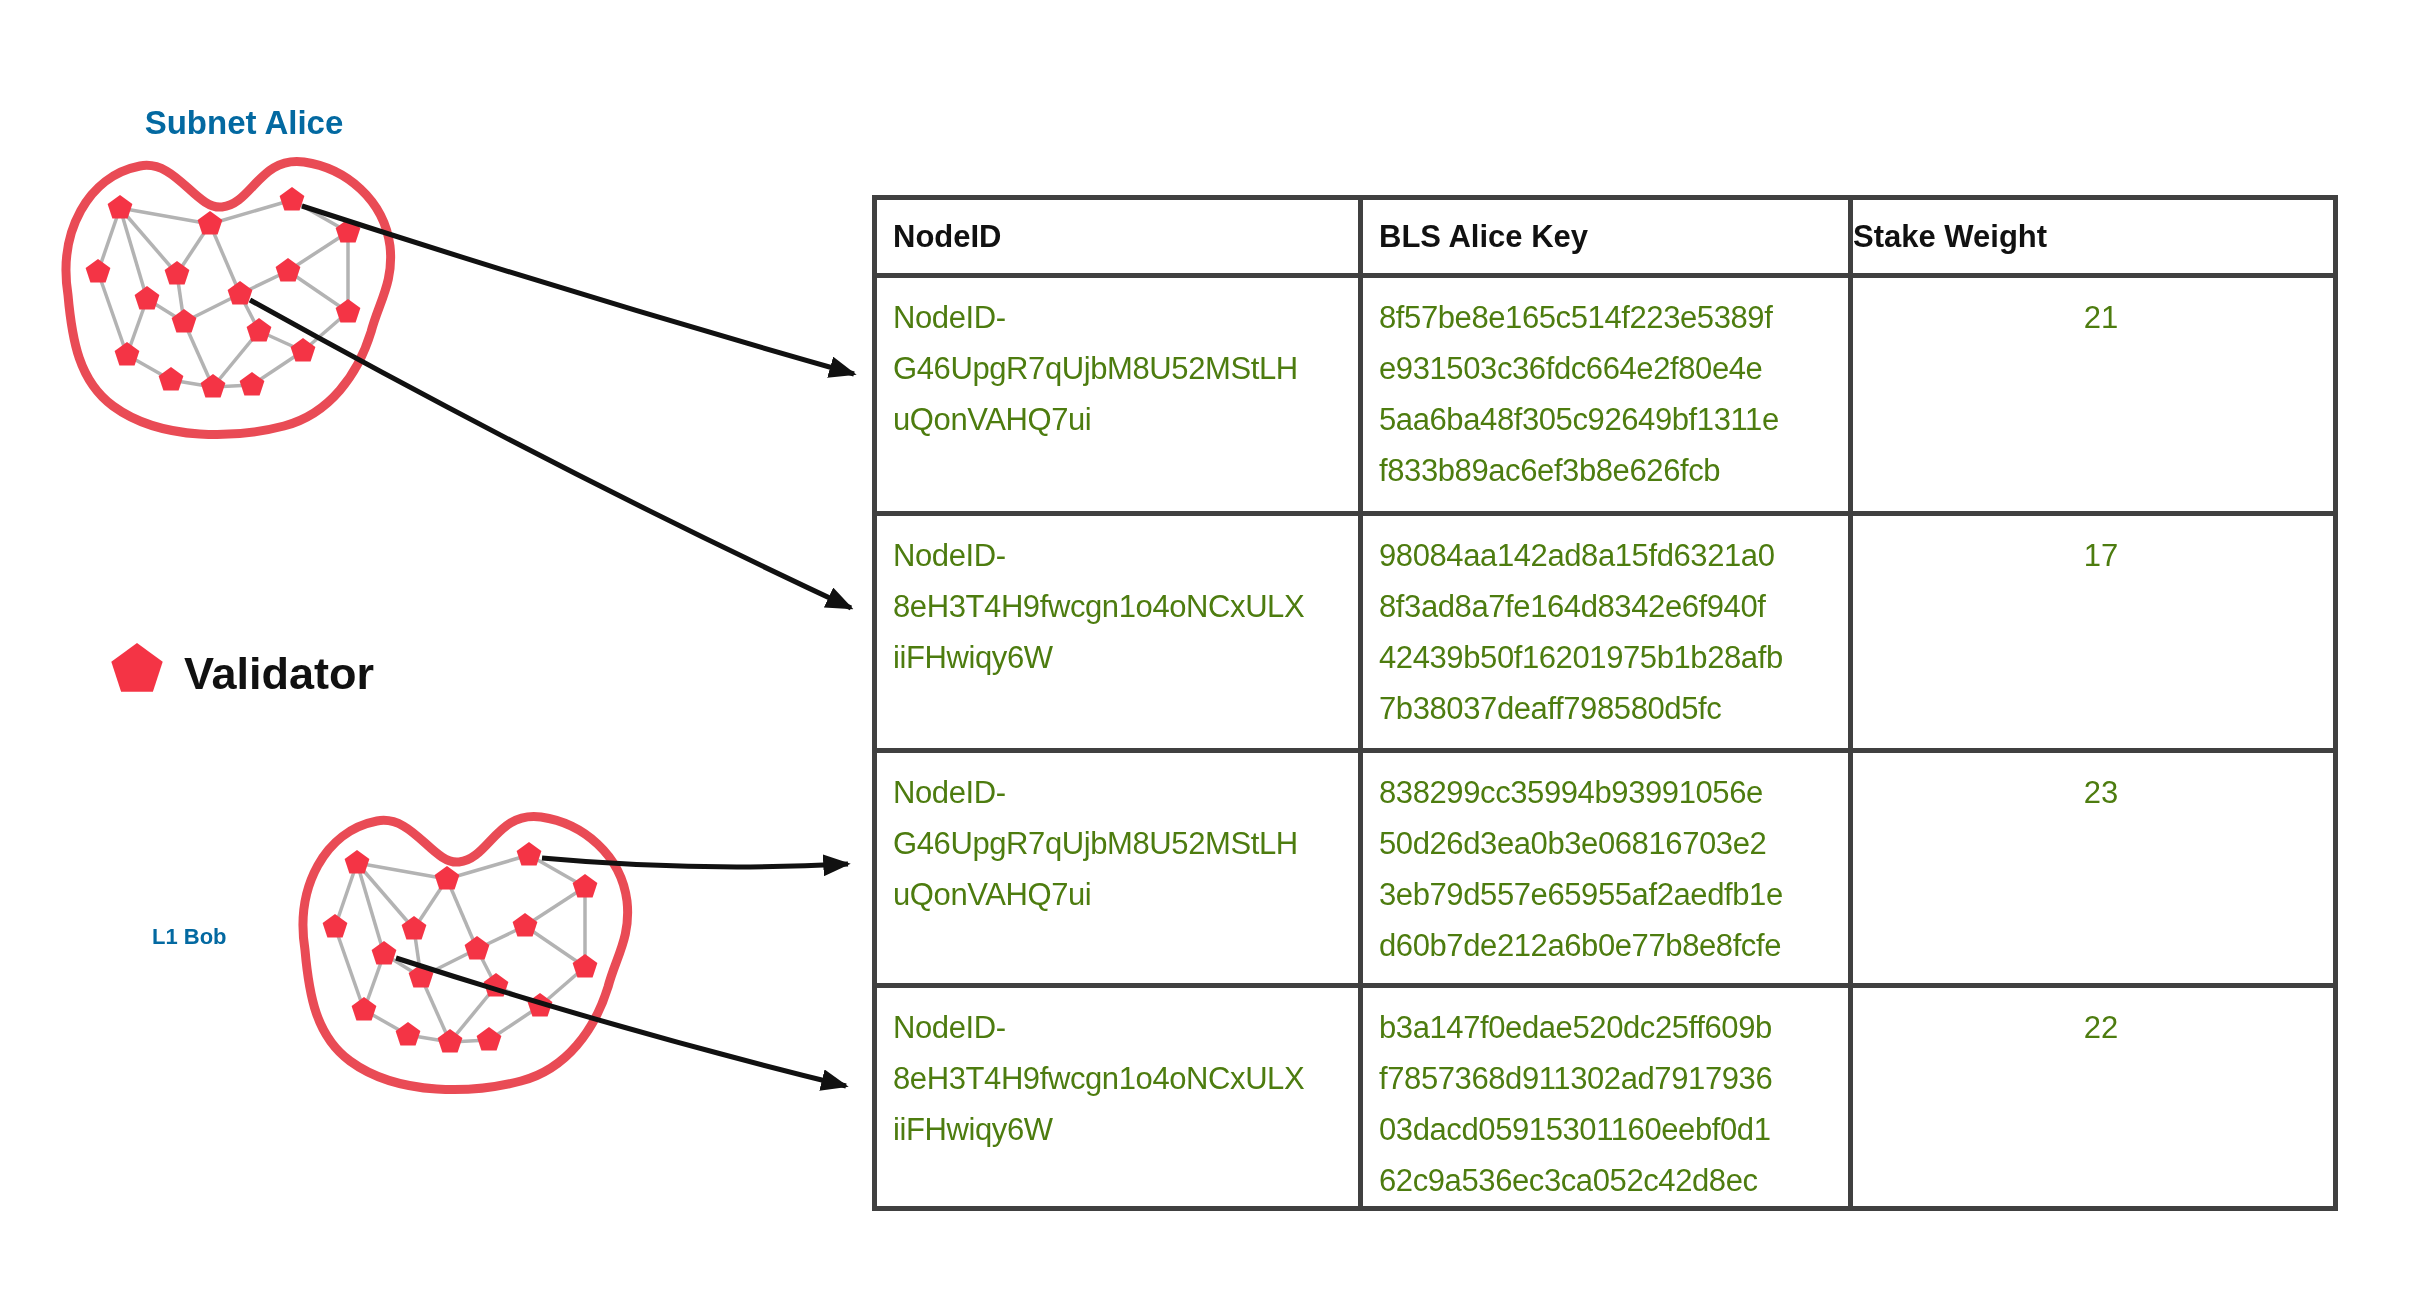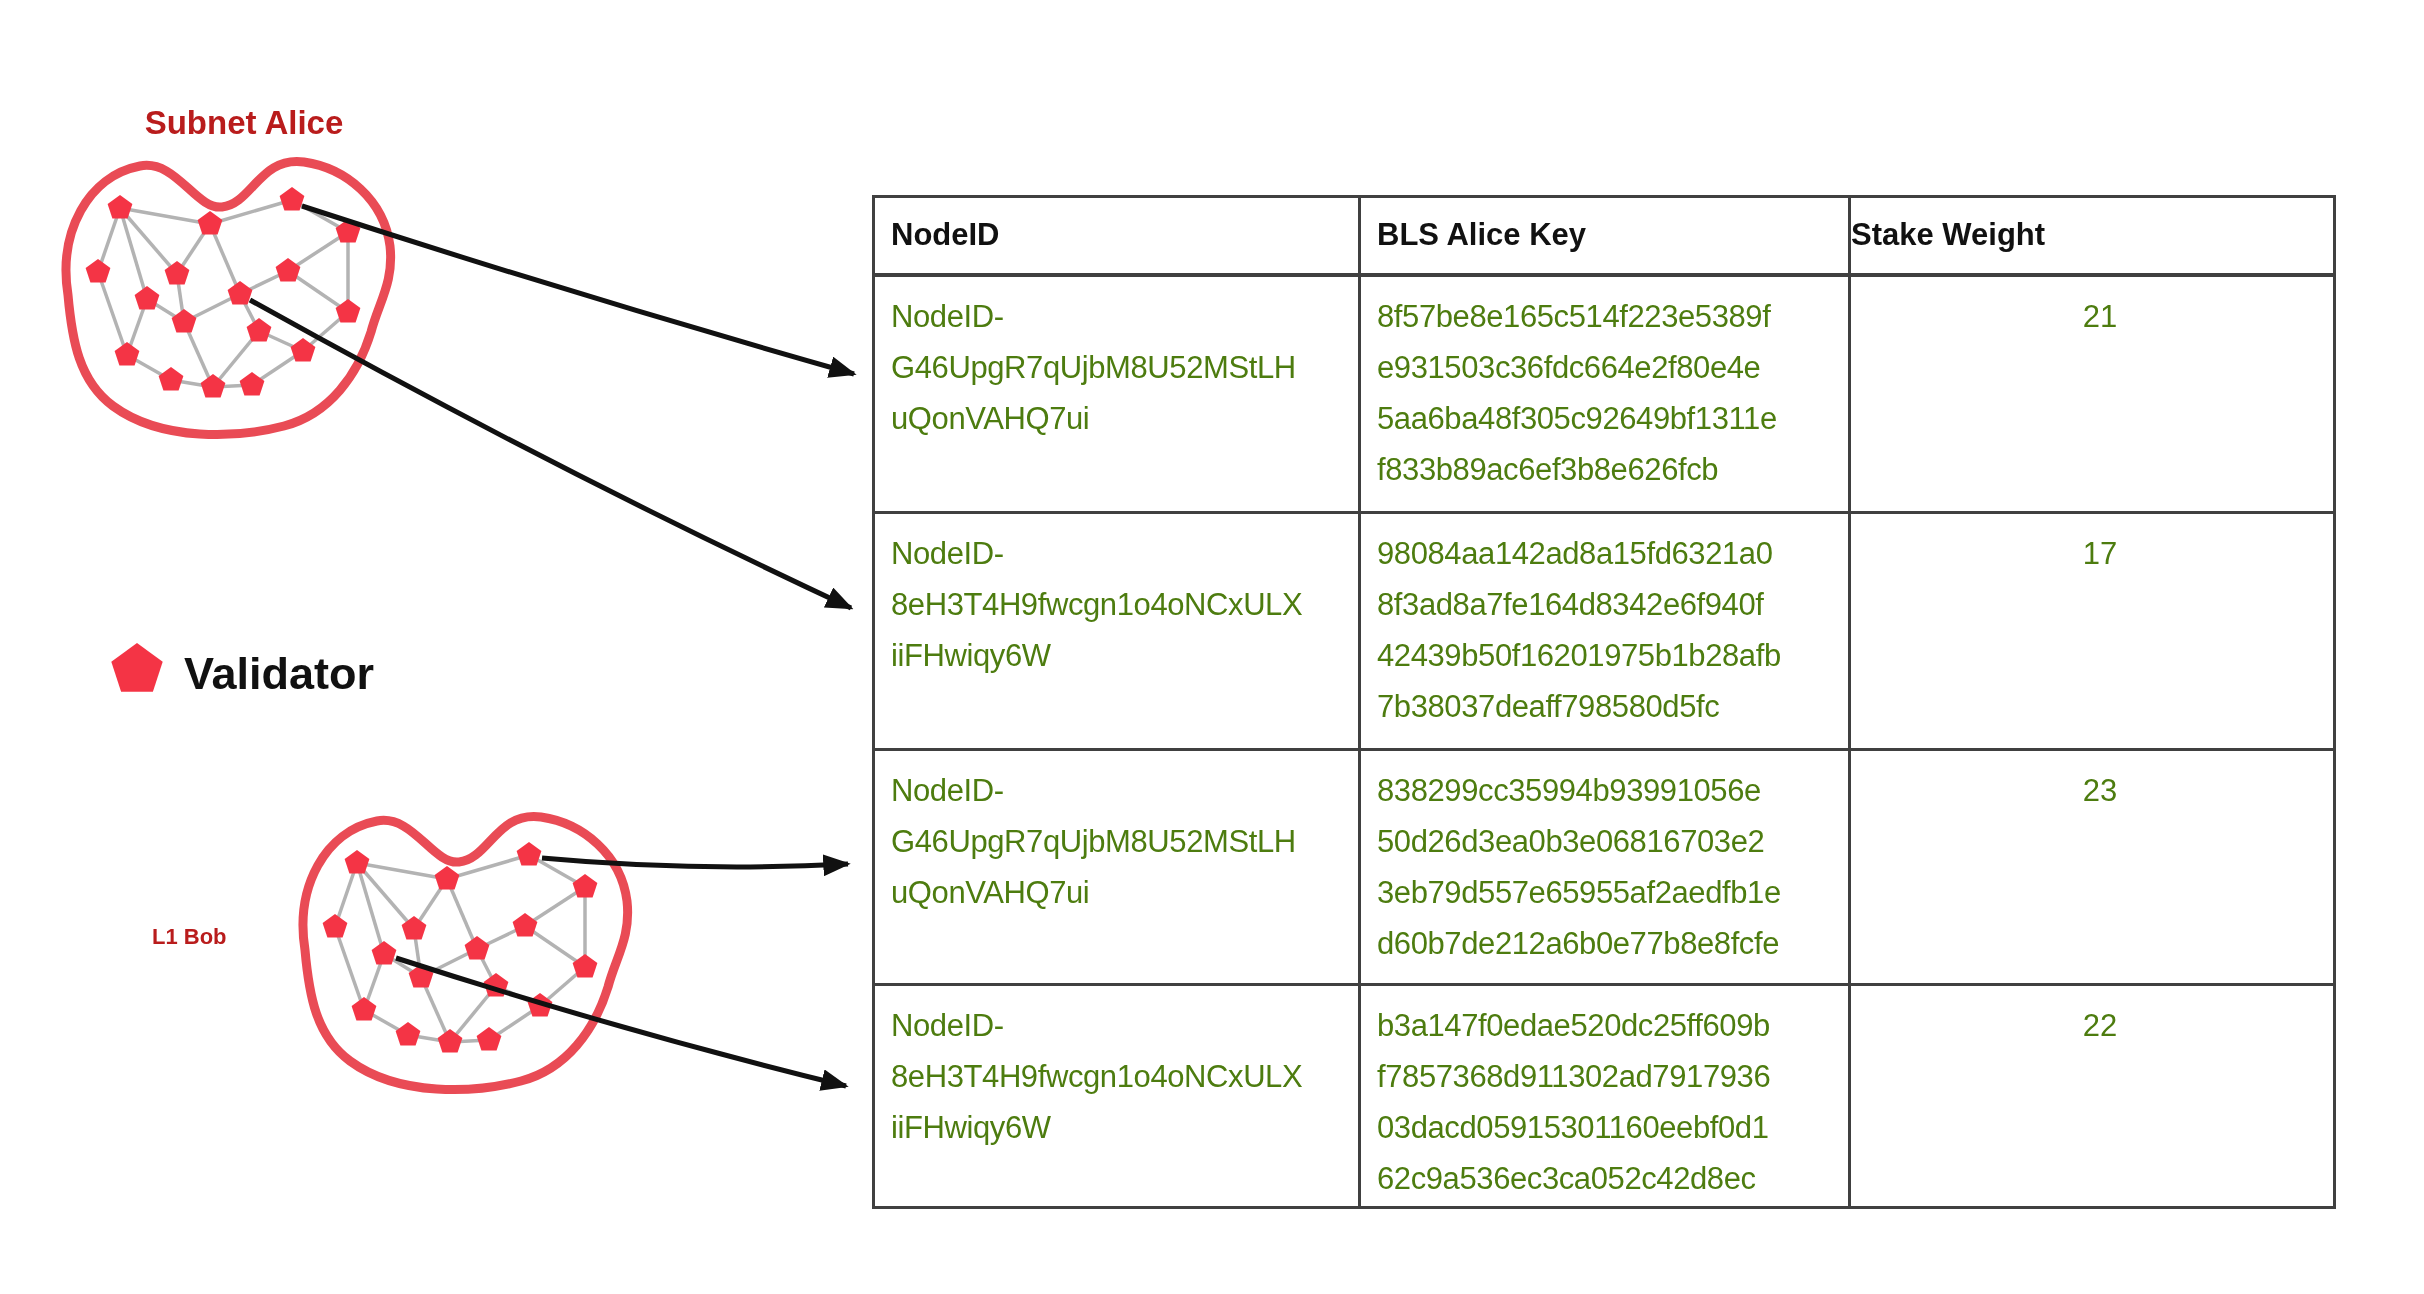--- a/index.html
+++ b/index.html
@@ -5,33 +5,33 @@
   html,body{margin:0;padding:0;background:#ffffff;}
   .stage{
     position:relative;width:2424px;height:1294px;background:#ffffff;overflow:hidden;
     font-family:"Liberation Sans","DejaVu Sans",sans-serif;color:#1c1c1c;
   }
   #diagram{position:absolute;left:0;top:0;width:2424px;height:1294px;}
   .page-title{
     position:absolute;left:873px;top:72px;width:1460px;text-align:center;
     font-size:66px;font-weight:700;letter-spacing:-1px;color:#111;
   }
-  .net-label{position:absolute;font-weight:700;color:#b91c1c;}
+  .net-label{position:absolute;font-weight:700;color:#0369a1;}
   .label-alice{left:94px;top:104px;width:300px;text-align:center;font-size:33px;}
   .label-bob{left:152px;top:924px;font-size:22px;}
   .legend-label{position:absolute;left:184px;top:648px;font-size:45px;font-weight:700;color:#111;}
   table.ledger{
     position:absolute;left:872px;top:195px;width:1461px;
     border-collapse:collapse;table-layout:fixed;background:#fff;
   }
   table.ledger col.c1{width:486px;}
   table.ledger col.c2{width:490px;}
   table.ledger col.c3{width:485px;}
   table.ledger th,table.ledger td{
-    border:3px solid #404040;vertical-align:top;background:#fff;
+    border:5px solid #404040;vertical-align:top;background:#fff;
   }
   table.ledger thead tr{height:78px;}
   table.ledger th{
     font-size:31px;font-weight:700;text-align:left;vertical-align:middle;
     padding:0 0 0 16px;border-bottom-width:4px;color:#111;
   }
   table.ledger th.center{padding:0;}
   table.ledger tbody tr:nth-child(1){height:238px;}
   table.ledger tbody tr:nth-child(2){height:237px;}
   table.ledger tbody tr:nth-child(3){height:235px;}

